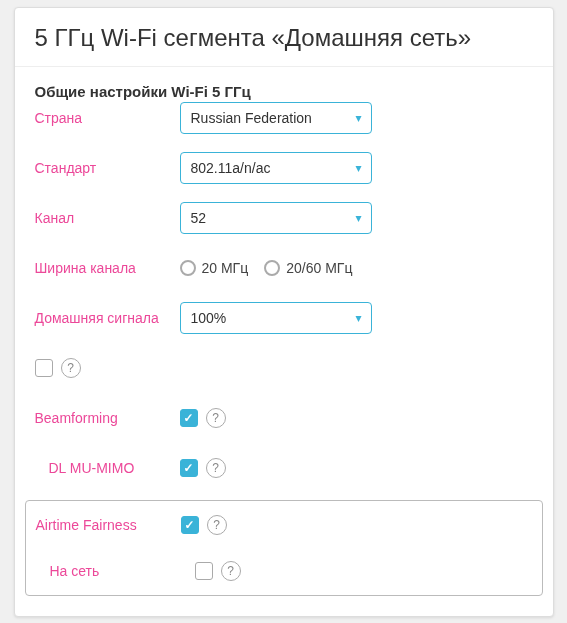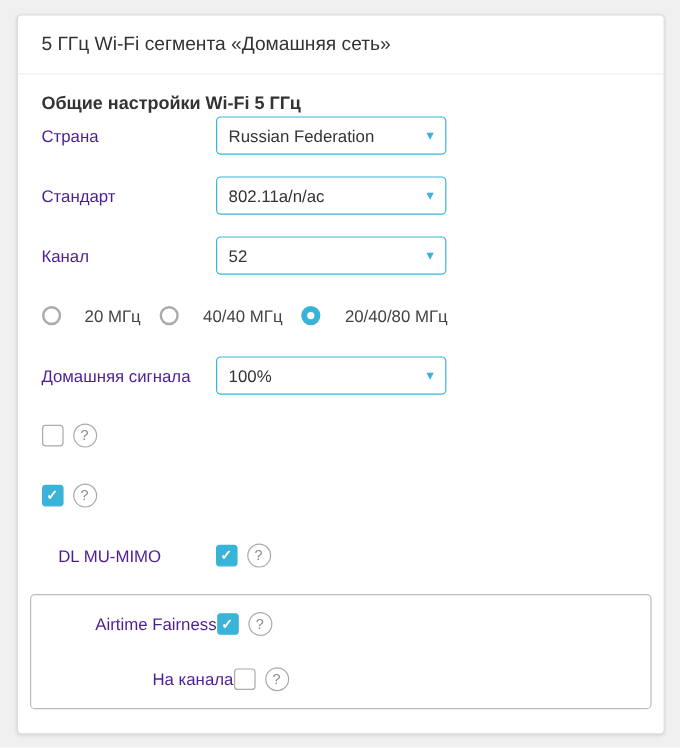--- a/index.html
+++ b/index.html
@@ -17,21 +17,21 @@
       border-radius: 4px;
       width: 540px;
       padding: 0;
       box-shadow: 0 1px 3px rgba(0,0,0,0.1);
     }
     .card-header {
       padding: 16px 20px 14px 20px;
       border-bottom: 1px solid #eee;
     }
     .card-header h1 {
-      font-size: 16px;
+      font-size: 24px;
       font-weight: 400;
       color: #333;
     }
     .card-body {
       padding: 16px 20px 20px 20px;
     }
     .section-title {
       font-size: 15px;
       font-weight: 600;
       color: #333;
@@ -39,21 +39,21 @@
     }
     .form-row {
       display: flex;
       align-items: center;
       margin-bottom: 14px;
       min-height: 36px;
     }
     .form-label {
       width: 145px;
       font-size: 14px;
-      color: #4c1d95;
+      color: #ec4899;
       flex-shrink: 0;
     }
     .form-control {
       flex: 1;
     }
     .select-wrapper {
       position: relative;
       display: inline-block;
       width: 192px;
     }
@@ -79,21 +79,21 @@
       font-size: 12px;
     }
     .radio-group {
       display: flex;
       align-items: center;
       gap: 16px;
     }
     .radio-option {
       display: flex;
       align-items: center;
-      gap: 20px;
+      gap: 6px;
       font-size: 14px;
       color: #444;
       cursor: pointer;
     }
     .radio-option input[type="radio"] {
       appearance: none;
       width: 16px;
       height: 16px;
       border: 2px solid #aaa;
       border-radius: 50%;
@@ -156,21 +156,20 @@
       color: #888;
       cursor: pointer;
       flex-shrink: 0;
     }
     .highlighted-section {
       border: 1.5px solid #bbb;
       border-radius: 4px;
       padding: 6px 10px 6px 10px;
       margin-left: -10px;
       margin-right: -10px;
-      text-align: right;
     }
     .highlighted-section .form-row {
       margin-bottom: 10px;
     }
     .highlighted-section .form-row:last-child {
       margin-bottom: 0;
     }
     .indented-row {
       padding-left: 14px;
     }
@@ -215,33 +214,30 @@
         <div class="select-wrapper">
           <select>
             <option>52</option>
           </select>
           <span class="select-arrow">▾</span>
         </div>
       </div>
     </div>
 
     <div class="form-row">
+      <div class="form-label">Ширина канала</div>
       <div class="form-control">
         <div class="radio-group">
           <label class="radio-option">
             <input type="radio" name="bandwidth" style="">
             <span>20 МГц</span>
           </label>
           <label class="radio-option">
             <input type="radio" name="bandwidth" style="">
-            <span>40/40 МГц</span>
-          </label>
-          <label class="radio-option">
-            <input type="radio" name="bandwidth" checked="" style="">
-            <span>20/40/80 МГц</span>
+            <span>20/60 МГц</span>
           </label>
         </div>
       </div>
     </div>
 
     <div class="form-row">
       <div class="form-label">Домашняя сигнала</div>
       <div class="form-control">
         <div class="select-wrapper">
           <select>
@@ -255,20 +251,21 @@
     <div class="form-row">
       <div class="form-control">
         <div class="checkbox-group">
           <div class="checkbox-wrapper"></div>
           <div class="help-icon">?</div>
         </div>
       </div>
     </div>
 
     <div class="form-row">
+      <div class="form-label">Beamforming</div>
       <div class="form-control">
         <div class="checkbox-group">
           <div class="checkbox-wrapper checked"></div>
           <div class="help-icon">?</div>
         </div>
       </div>
     </div>
 
     <div class="form-row">
       <div class="form-label">
@@ -288,21 +285,21 @@
         <div class="form-label">Airtime Fairness</div>
         <div class="form-control">
           <div class="checkbox-group">
             <div class="checkbox-wrapper checked"></div>
             <div class="help-icon">?</div>
           </div>
         </div>
       </div>
 
       <div class="form-row indented-row">
-        <div class="form-label">На канала</div>
+        <div class="form-label">На сеть</div>
         <div class="form-control">
           <div class="checkbox-group">
             <div class="checkbox-wrapper"></div>
             <div class="help-icon">?</div>
           </div>
         </div>
       </div>
     </div>
 
   </div>

